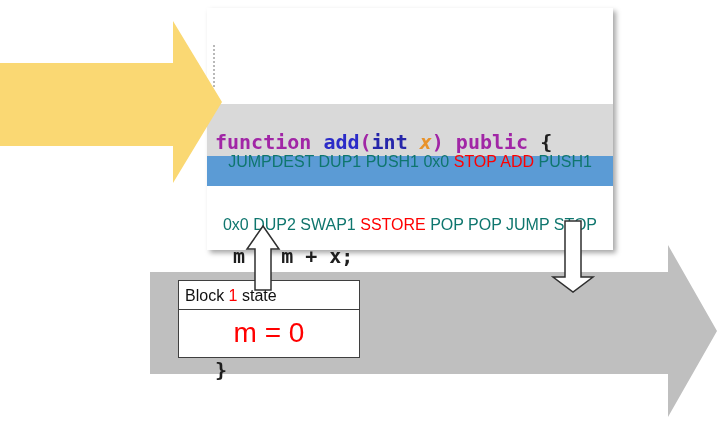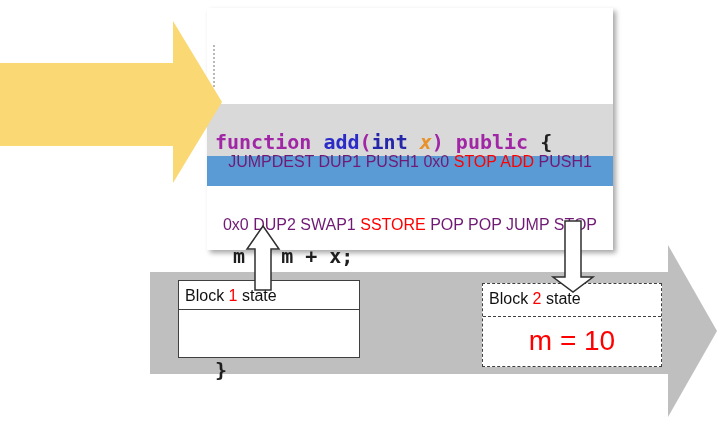--- a/index.html
+++ b/index.html
@@ -35,21 +35,21 @@
   #evm-footer{height:30px;background:#5B9BD5;}
 
   
   .tk-kw{color:#A126A6;}
   .tk-fn{color:#2B2BC8;}
   .tk-ty{color:#2626AA;}
   .tk-pn{color:#A126A6;}
   .tk-pr{color:#E8922A;font-style:italic;}
   .tk-pl{color:#1E1E1E;}
   .tk-st{color:#1E1E1E;}
-  .tk-op{color:#701a75;}
+  .tk-op{color:#0f766e;}
   .tk-opr{color:#FF0000;}
   .tk-bk{color:#111;}
   .tk-rd{color:#FF0000;}
 
   
   .state-box{background:#fff;box-sizing:border-box;z-index:3;}
   #block-1{left:178px;top:280px;width:182px;height:78px;border:1.6px solid #3f3f3f;}
   #block-2{left:482px;top:283px;width:180px;height:84px;border:1.6px dashed #3f3f3f;}
   .block-head{font-size:16px;padding:6px 0 0 6px;box-sizing:border-box;white-space:pre;}
   #block-1 .block-head{height:29px;border-bottom:1.6px solid #3f3f3f;}
@@ -87,26 +87,23 @@
     <polygon points="0,42 173,42 173,0 222,81 173,162 173,125 0,125" fill="#FAD873"></polygon>
   </svg>
 
   <div id="tx-box" class="abs z6">
     <div id="tx-head">Transaction</div>
     <div id="tx-call">Demo.add(10)</div>
   </div>
 
   <div id="block-1" class="abs state-box">
     <div class="block-head"><span class="tk-bk">Block </span><span class="tk-rd">1</span><span class="tk-bk"> state</span></div>
+    <div class="block-state">m = 0</div>
   </div>
 
-  <div id="block-2" class="abs state-box">
-    <div class="block-head"><span class="tk-bk">Block </span><span class="tk-rd">2</span><span class="tk-bk"> state</span></div>
-    <div class="block-state">m = 10</div>
-  </div>
 
   <svg class="abs z6" style="left:246px;top:225px" width="36" height="67">
     <polygon points="17,1 33,24 25,24 25,65 9,65 9,24 1,24" fill="#ffffff" stroke="#2f2f2f" stroke-width="1.5" stroke-linejoin="miter"></polygon>
   </svg>
 
   <svg class="abs z6" style="left:552px;top:220px" width="42" height="73">
     <polygon points="13,1 29,1 29,57 41,57 21,72 1,57 13,57" fill="#ffffff" stroke="#2f2f2f" stroke-width="1.5" stroke-linejoin="miter"></polygon>
   </svg>
 
 </div>

